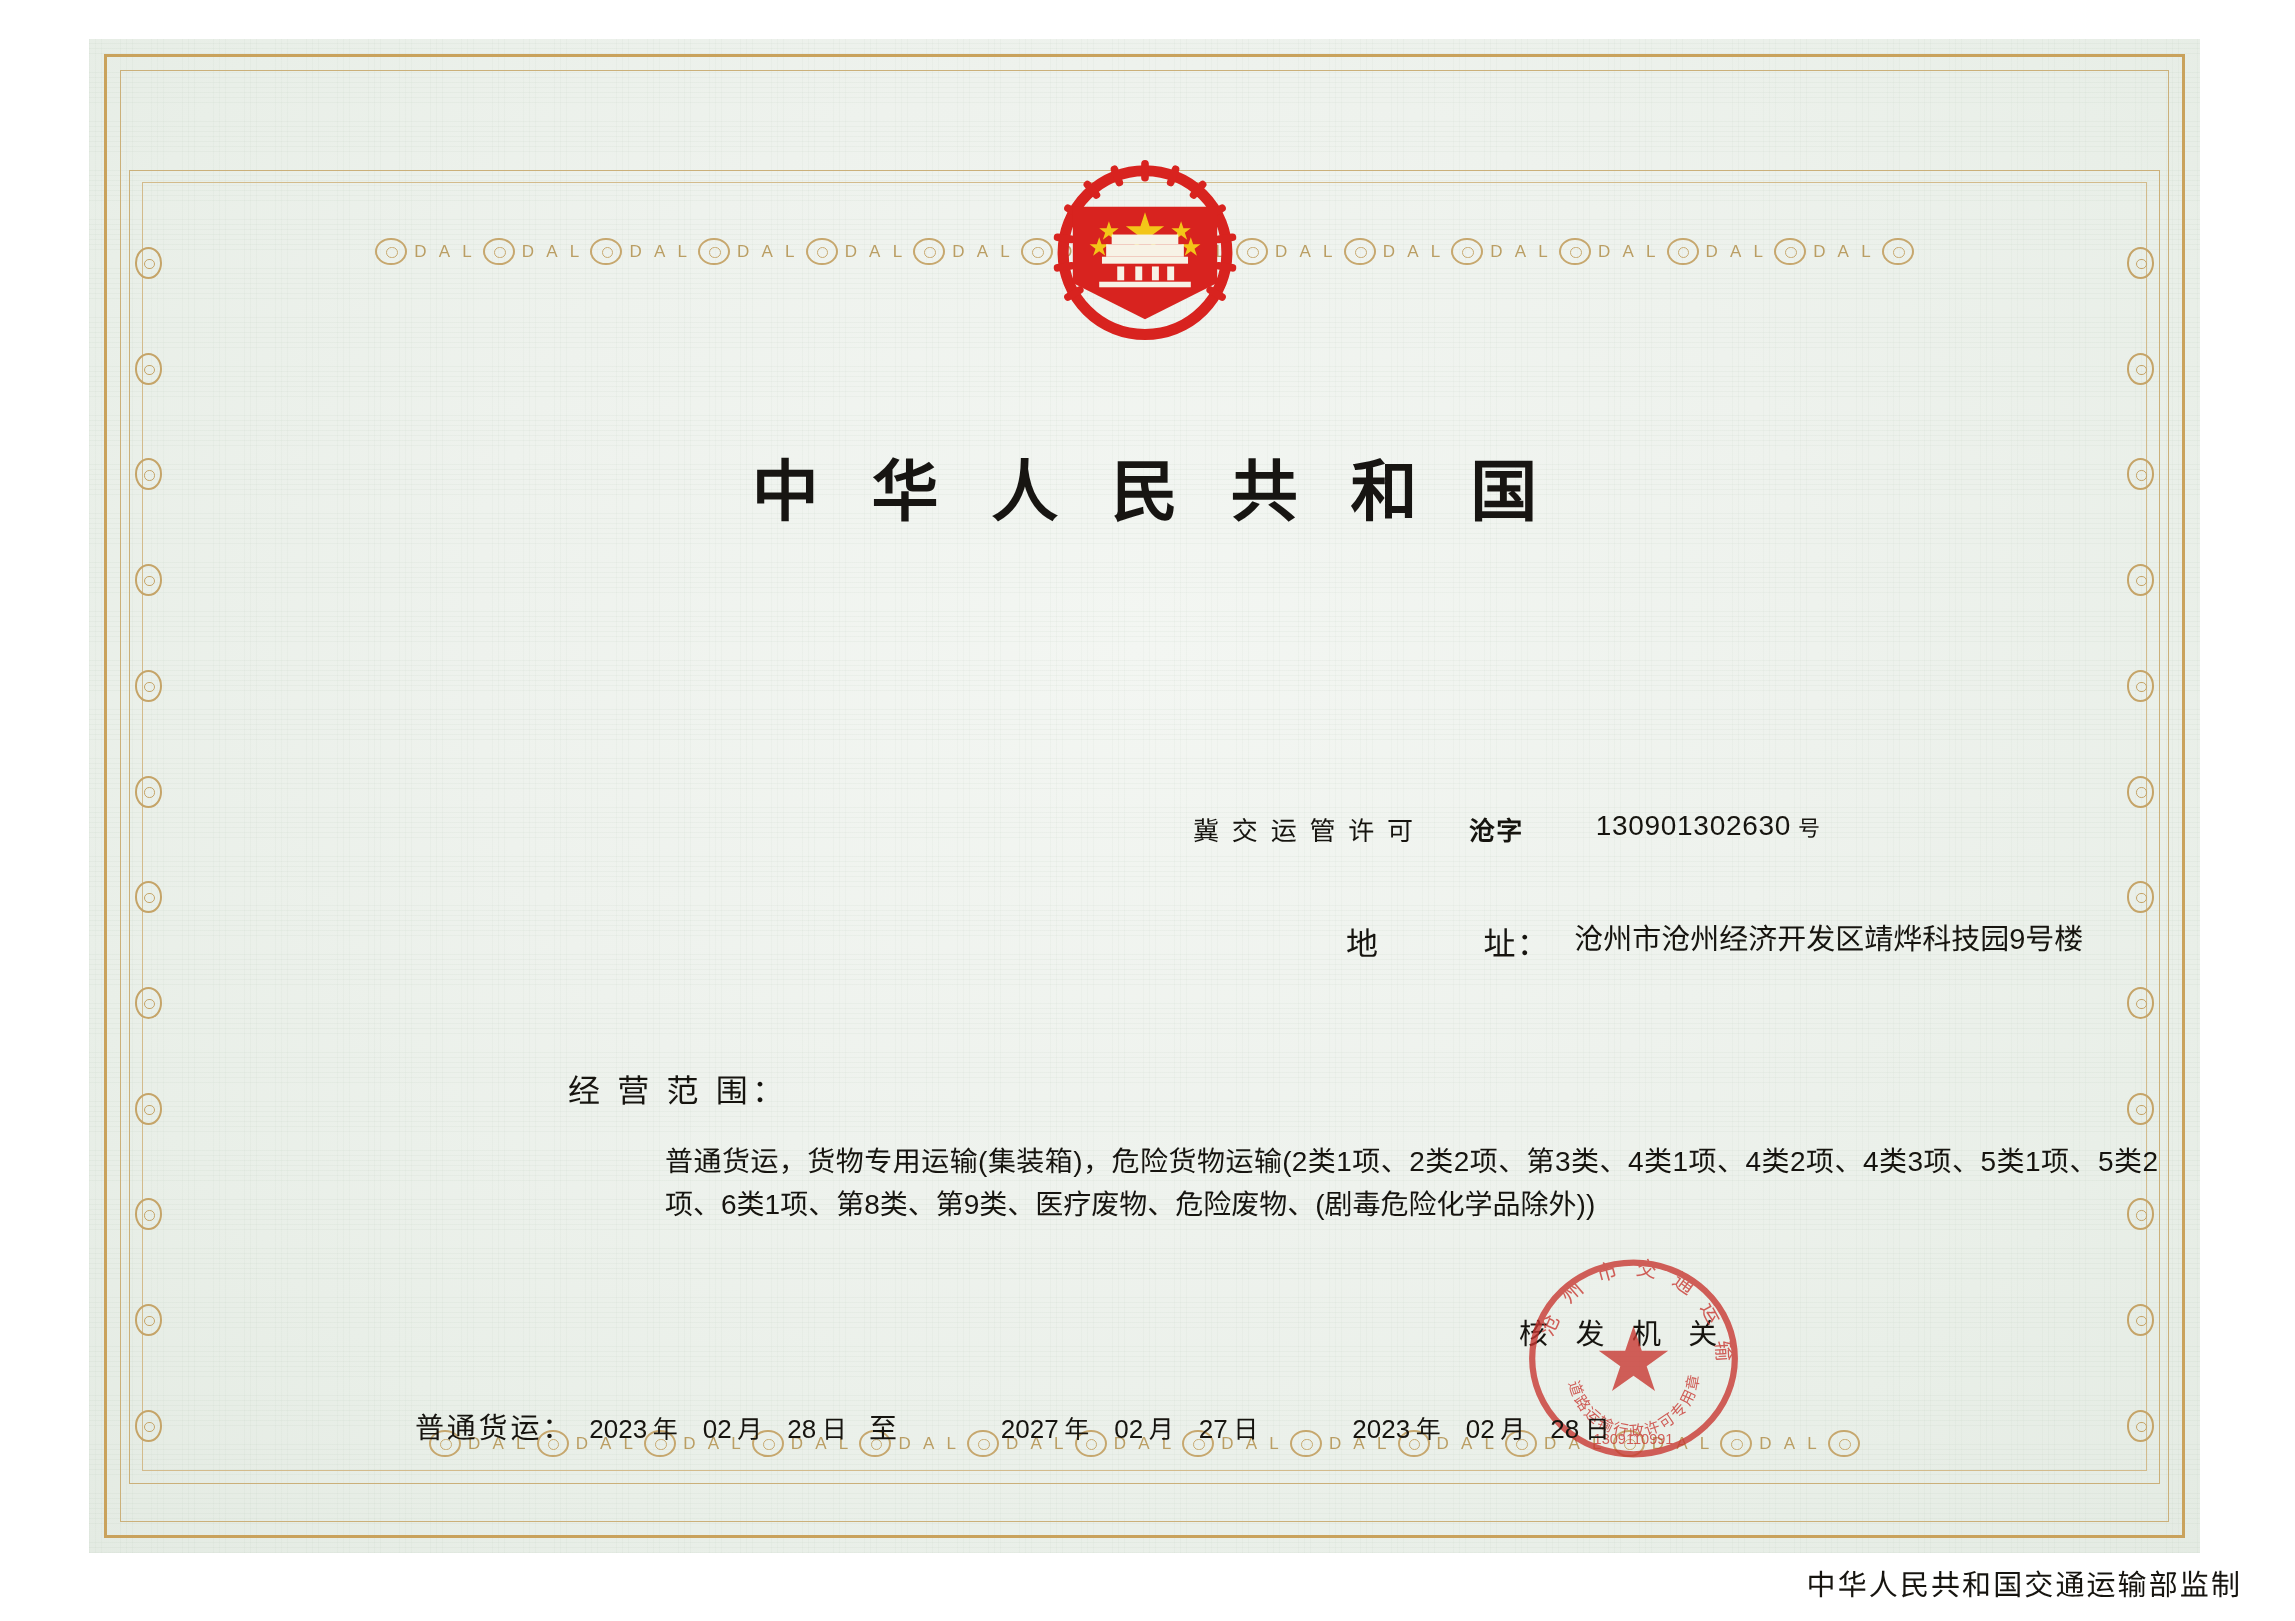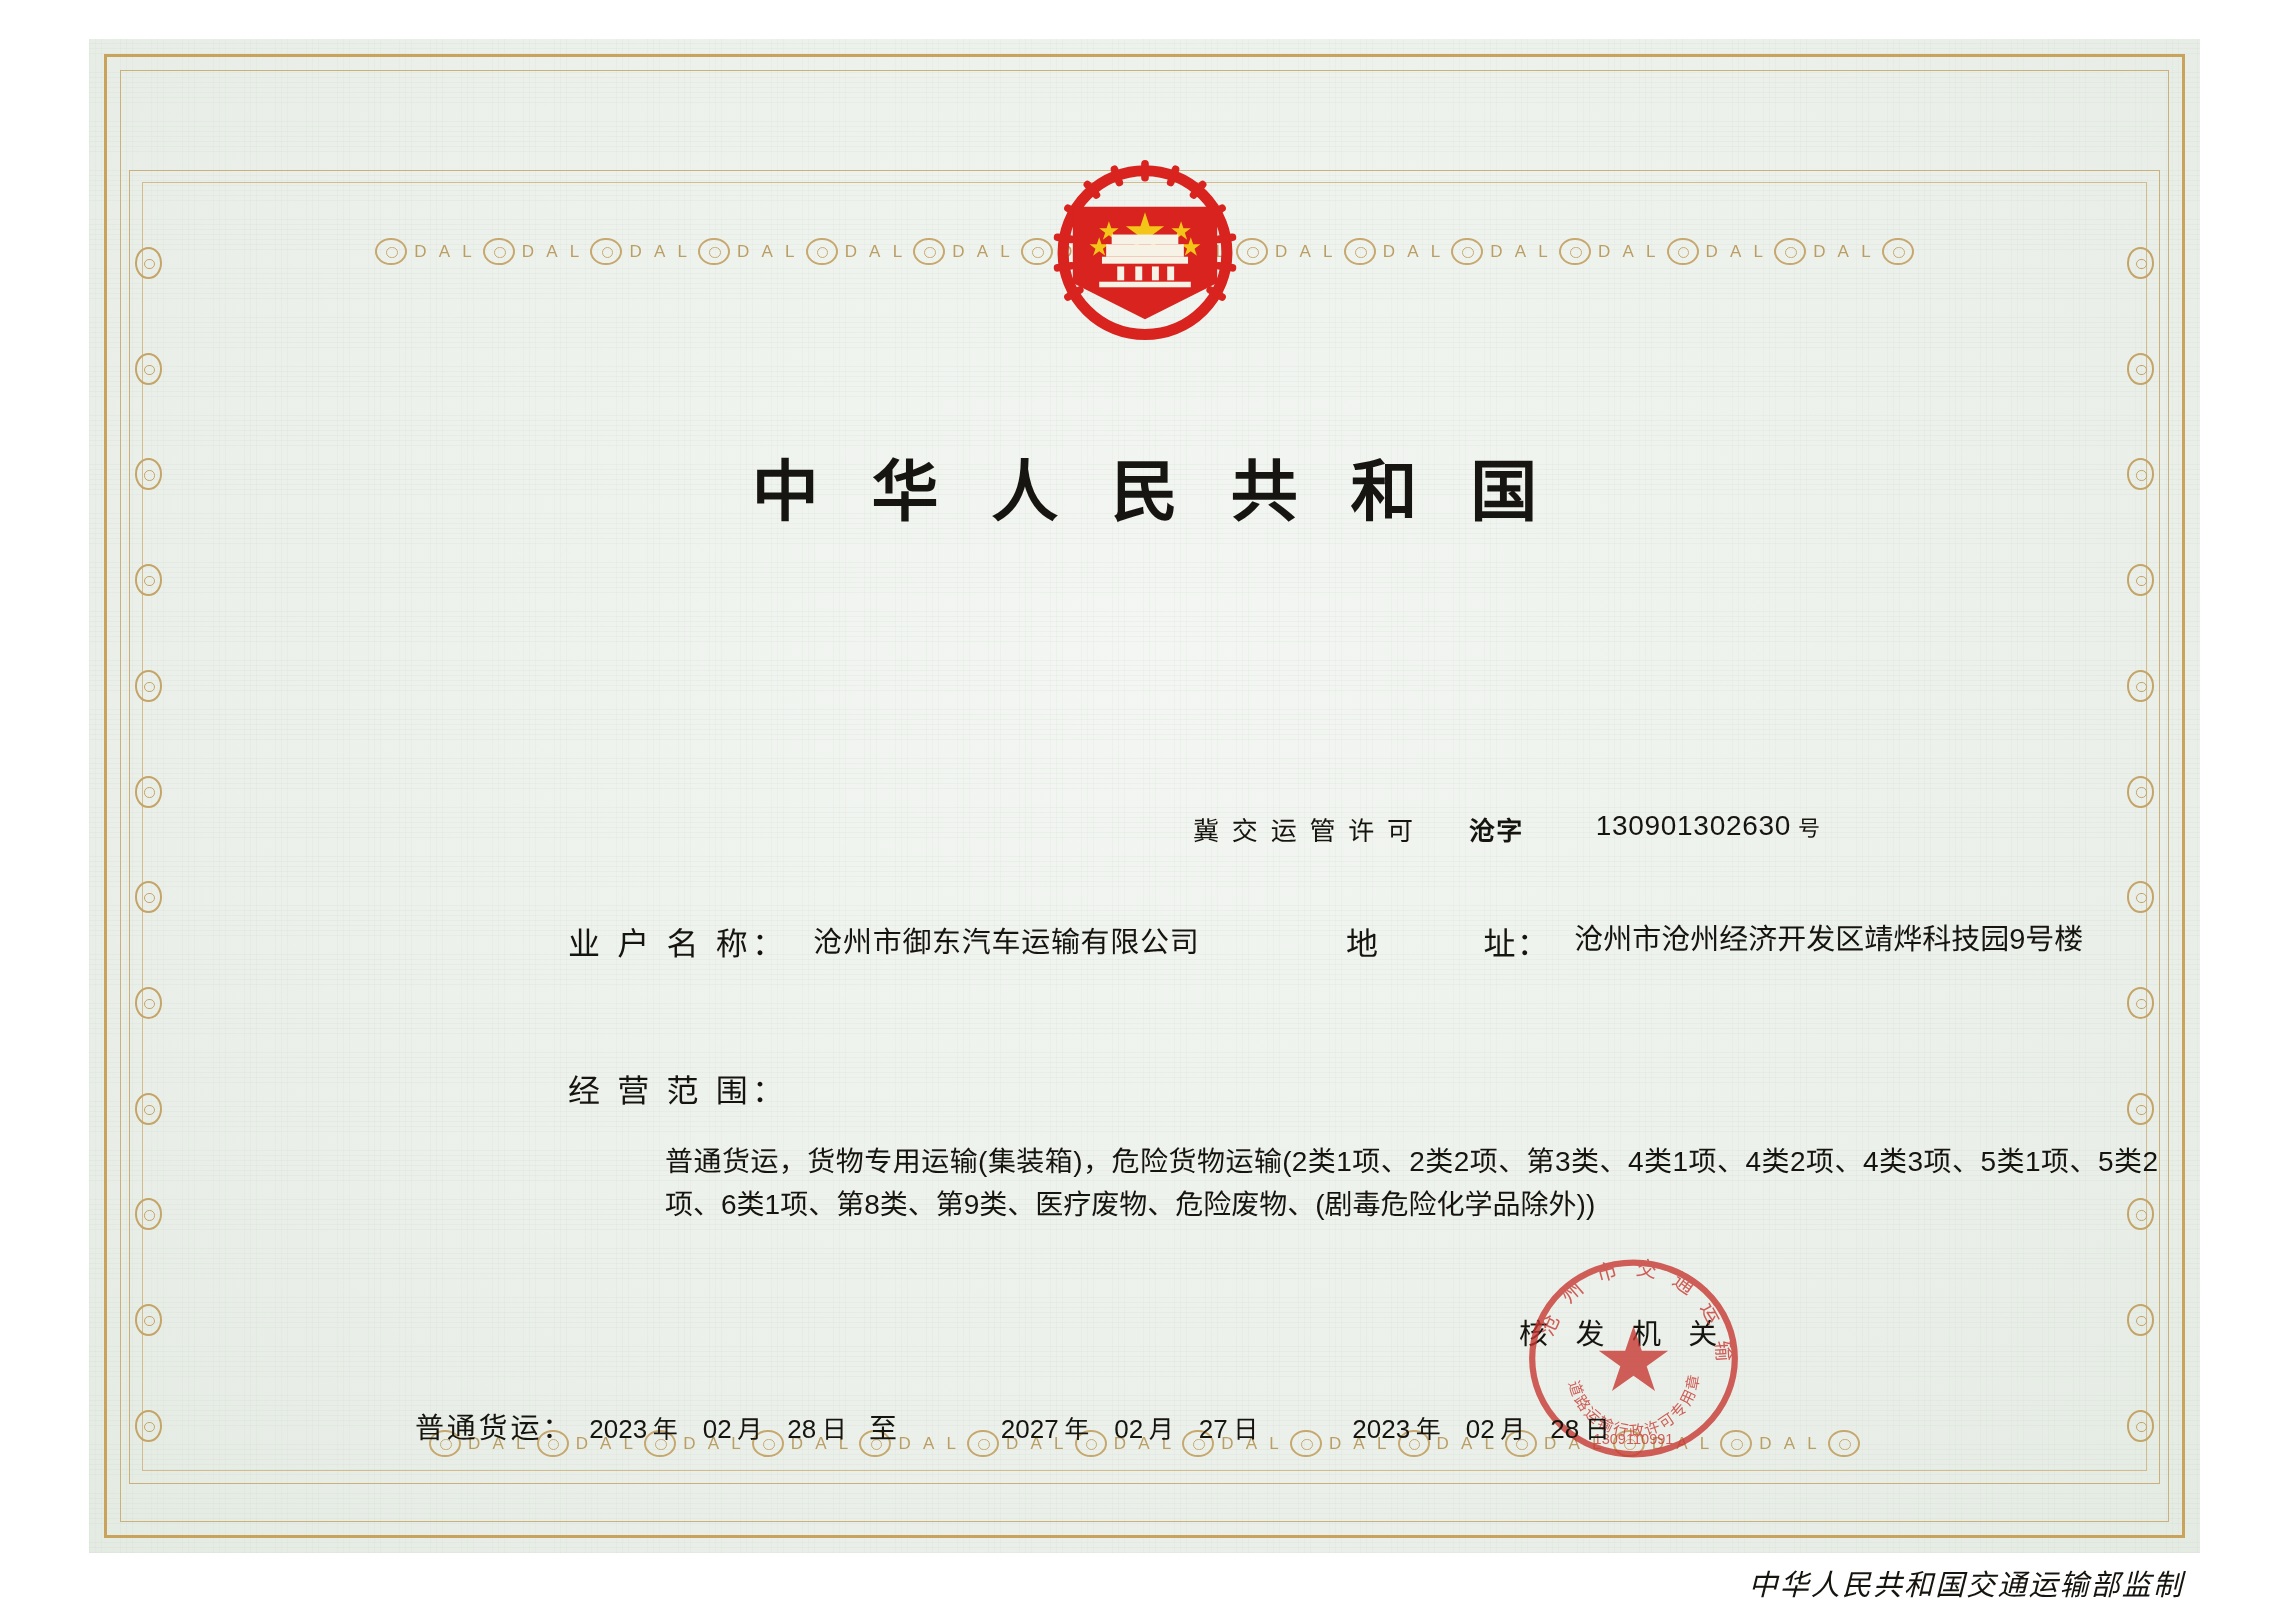--- a/index.html
+++ b/index.html
@@ -310,26 +310,25 @@
     height: 229px;
     pointer-events: none;
   }
 
   
   .footer {
     position: absolute;
     left: 0; right: 0;
     bottom: 19.4px;
     text-align: right;
-    padding-right: 111px;
+    padding-right: 53px;
     font-family: "Liberation Sans", sans-serif;
     font-size: 29px;
     letter-spacing: 2.1px;
     color: #16140f;
-    font-style: italic;
   }
 </style>
 </head>
 <body>
 
 <div class="certificate">
 
   <div class="paper">
     <div class="paper-texture"></div>
 
@@ -480,24 +479,20 @@
       <div class="title-main">中 华 人 民 共 和 国</div>
     </div>
 
     <div class="number-row">
       <span class="lbl">冀 交 运 管 许 可</span>
       <span class="zi">沧字</span>
       <span class="num">130901302630</span>
       <span class="hao">号</span>
     </div>
 
-    <div class="field-row" id="row-name">
-      <span class="field-label">业 户 名 称：</span>
-      <span class="field-value">沧州市御东汽车运输有限公司</span>
-    </div>
 
     <div class="field-row" id="row-addr">
       <span class="field-label">地</span>
       <span class="spacer"></span>
       <span class="field-label">址：</span>
       <span class="addr-value">沧州市沧州经济开发区靖烨科技园9号楼</span>
     </div>
 
     <div class="field-row" id="row-scope-label">
       <span class="field-label">经 营 范 围：</span>

